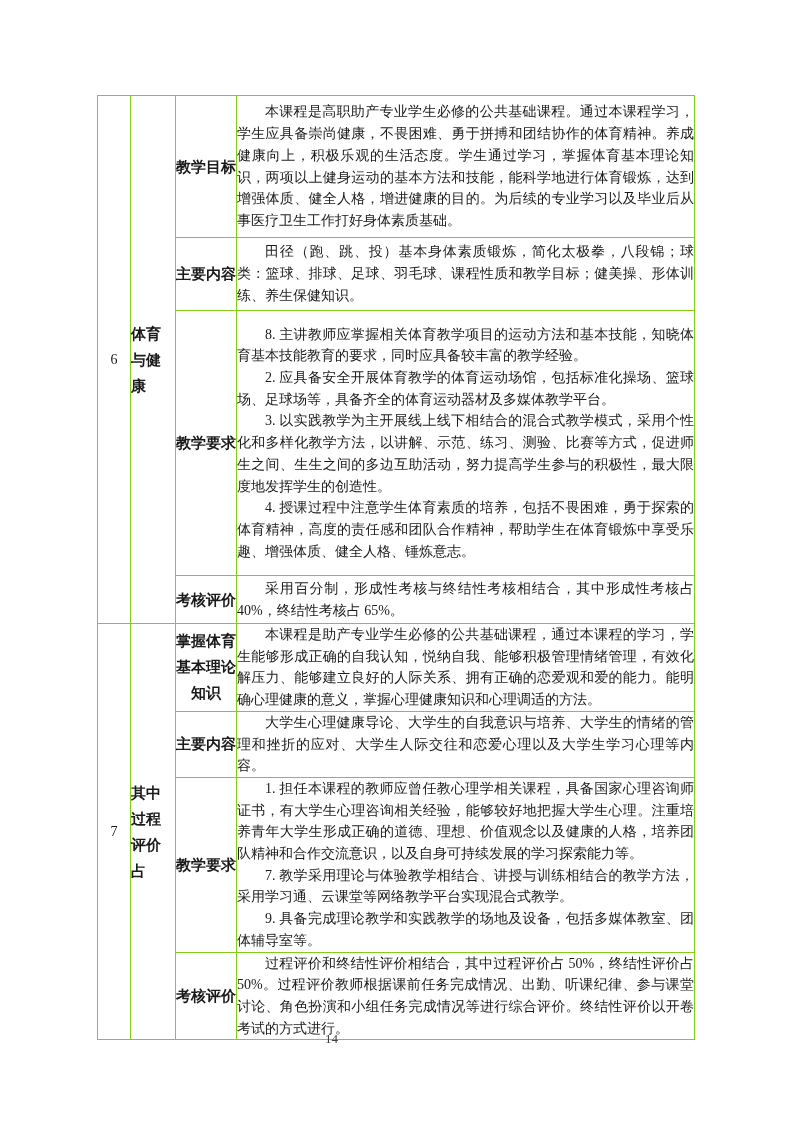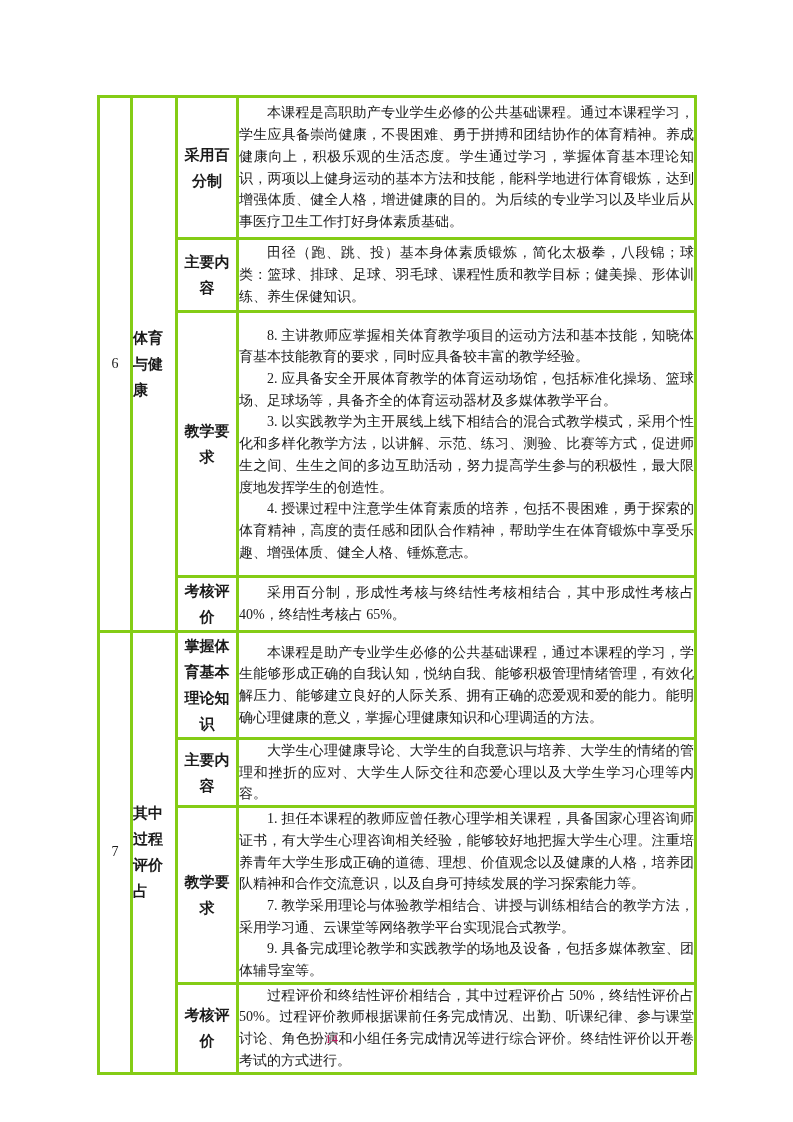--- a/index.html
+++ b/index.html
@@ -20,21 +20,21 @@
   }
   table.course-table {
     position: absolute;
     left: 97px;
     top: 95px;
     width: 597px;
     border-collapse: collapse;
     table-layout: fixed;
   }
   table.course-table td {
-    border: 3px solid #84cc16;
+    border: 1px solid #84cc16;
     vertical-align: middle;
     padding: 0;
   }
   td.c-num {
     text-align: center;
     font-size: 14px;
   }
   td.c-course {
     text-align: left;
     font-weight: bold;
@@ -59,41 +59,41 @@
     margin: 0;
     text-indent: 2em;
   }
   .page-num {
     position: absolute;
     left: 0;
     top: 1031px;
     width: 663px;
     text-align: center;
     font-size: 13px;
-    color: #be185d;
+    color: #404040;
   }
 </style>
 </head>
 <body>
 
 <div class="sheet">
 
   <table class="course-table">
     <colgroup>
       <col style="width:33px">
       <col style="width:45px">
       <col style="width:61px">
       <col style="width:458px">
     </colgroup>
     <tbody>
 
       <tr style="height:142px">
         <td class="c-num" rowspan="4">6</td>
         <td class="c-course" rowspan="4">体育与健康</td>
-        <td class="c-label">采用百分制</td>
+        <td class="c-label">教学目标</td>
         <td class="c-content">
           <p>本课程是高职助产专业学生必修的公共基础课程。通过本课程学习，学生应具备崇尚健康，不畏困难、勇于拼搏和团结协作的体育精神。养成健康向上，积极乐观的生活态度。学生通过学习，掌握体育基本理论知识，两项以上健身运动的基本方法和技能，能科学地进行体育锻炼，达到增强体质、健全人格，增进健康的目的。为后续的专业学习以及毕业后从事医疗卫生工作打好身体素质基础。</p>
         </td>
       </tr>
       <tr style="height:73px">
         <td class="c-label">主要内容</td>
         <td class="c-content">
           <p>田径（跑、跳、投）基本身体素质锻炼，简化太极拳，八段锦；球类：篮球、排球、足球、羽毛球、课程性质和教学目标；健美操、形体训练、养生保健知识。</p>
         </td>
       </tr>

